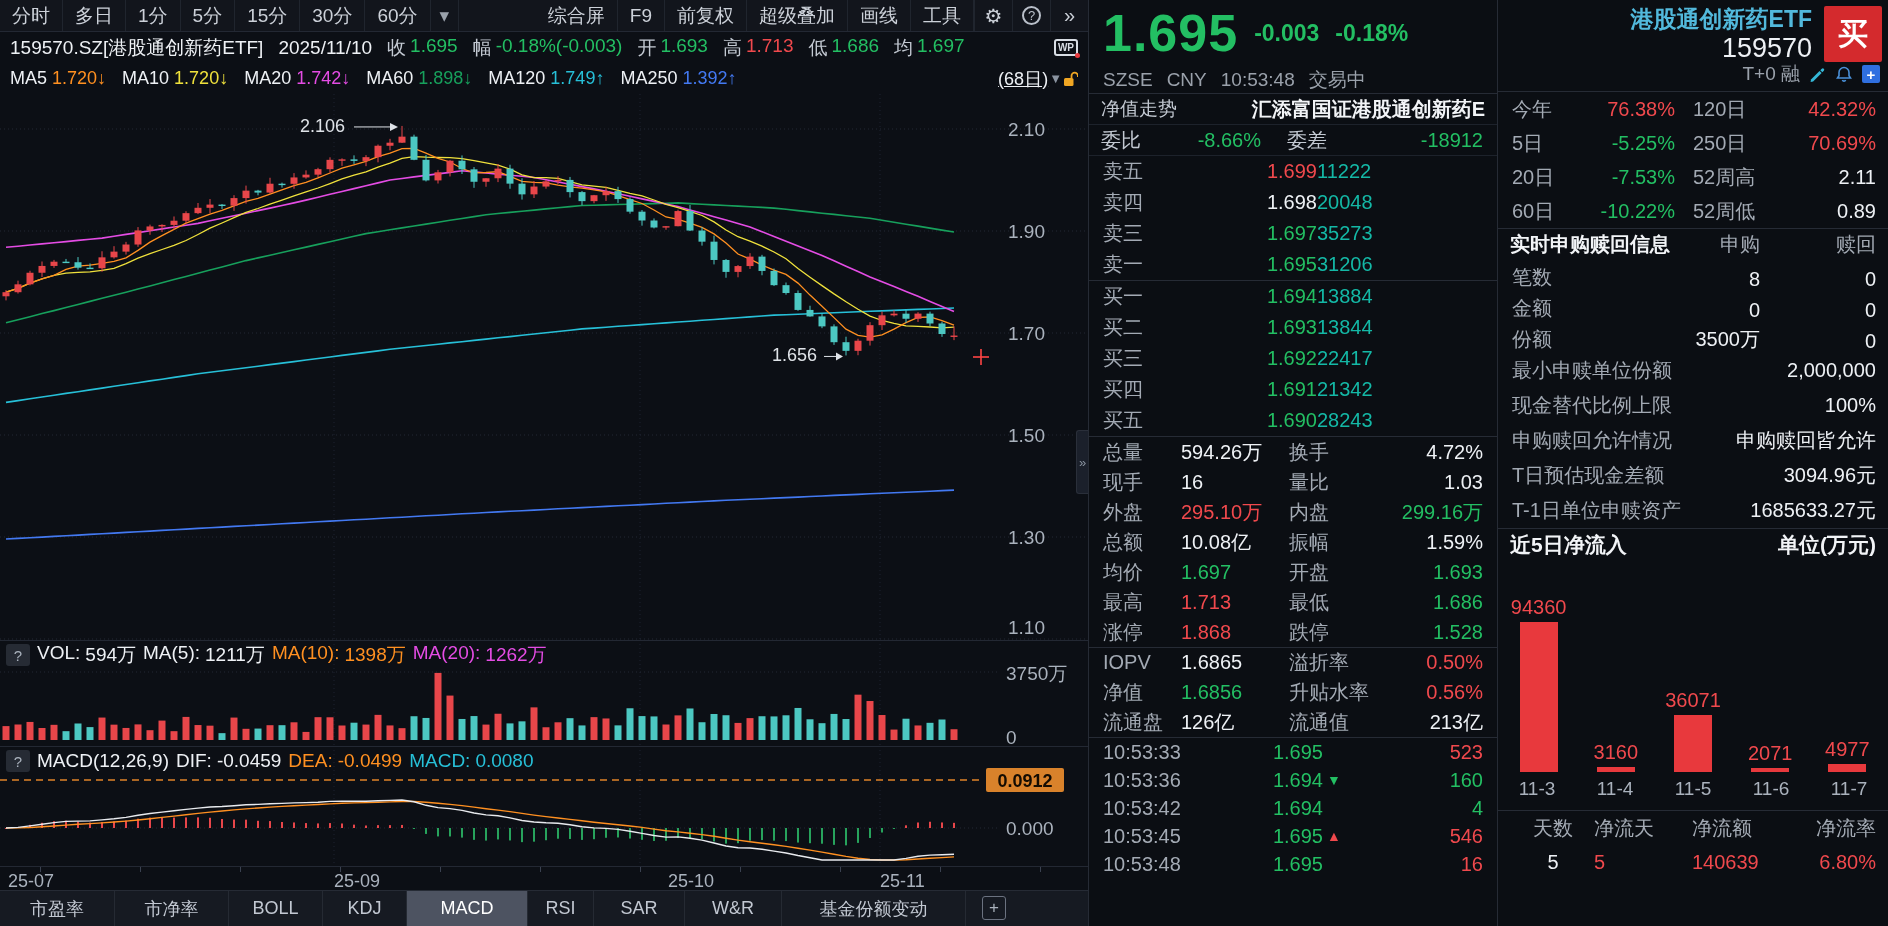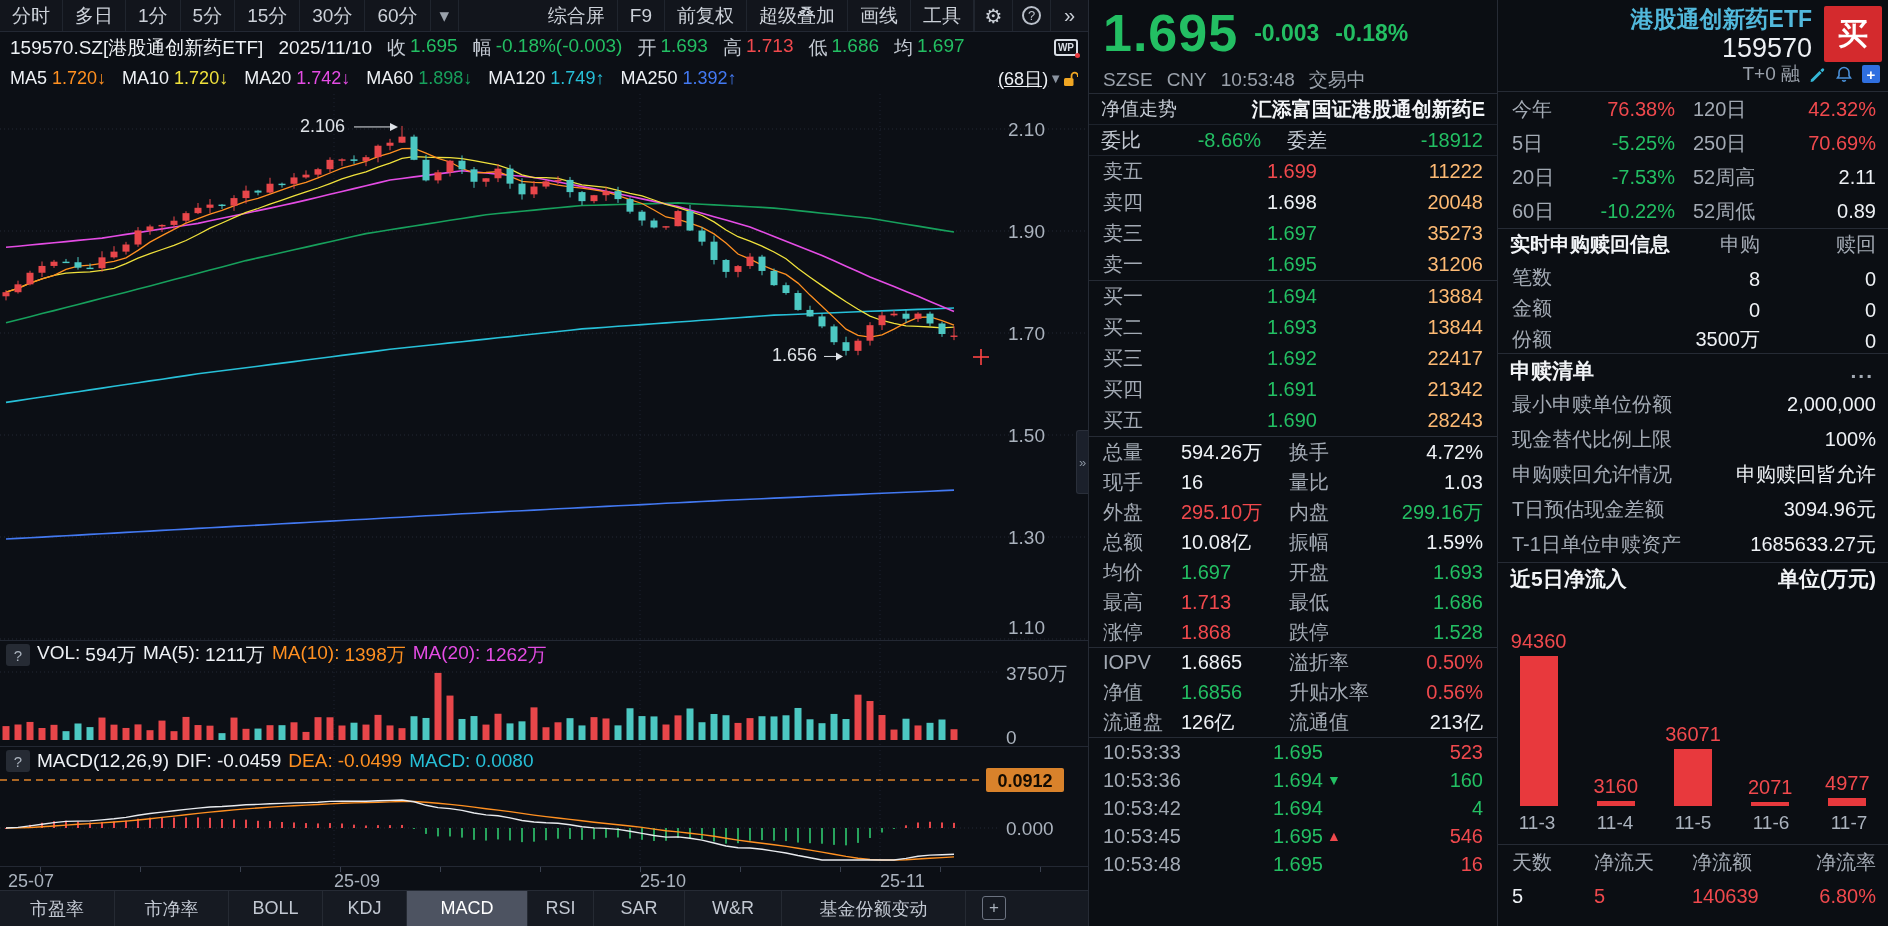--- a/index.html
+++ b/index.html
@@ -69,21 +69,21 @@
   .nav-row{height:31px;display:flex;align-items:center;padding:0 12px;border-bottom:1px solid #1d222b;font-size:19px}
   .lab2{color:#c3c9d2}
   .navval{margin-left:auto;color:#f2f4f7;font-weight:bold;font-size:20px}
   .wb-row{height:31px;display:flex;align-items:center;padding:0 12px;border-bottom:1px solid #1d222b;font-size:20px}
   .wbv{width:120px;text-align:right}
   .wb-row .l2{margin-left:26px}
   .wbv2{flex:1;text-align:right;padding-right:2px}
   .ob-row{height:31px;display:flex;align-items:center;font-size:20px}
   .ob-lab{width:78px;padding-left:14px;color:#a3aab4}
   .ob-price{width:150px;text-align:right}
-  .ob-vol{flex:1;text-align:right;padding-right:14px;color:#fdba74}
+  .ob-vol{flex:1;padding-right:14px;color:#14b8a6}
   .ob-sep{height:1px;background:#262b35;margin:0}
   .stat-row{height:30px;display:flex;align-items:center;font-size:20px}
   .s-lab{width:92px;padding-left:14px;color:#a3aab4}
   .s-val{flex:1;text-align:left}
   .s-lab2{width:118px;padding-left:16px;color:#a3aab4}
   .s-val2{flex:1;text-align:right;padding-right:14px}
   .sep-top{border-top:1px solid #262b35}
   .t-row{height:28px;display:flex;align-items:center;font-size:20px}
   .t-time{width:124px;padding-left:14px;color:#a3aab4}
   .t-price{width:110px;text-align:right}
@@ -124,21 +124,21 @@
   .flow-unit{margin-left:auto;padding-right:12px;color:#f2f4f7;font-weight:bold}
   #flow-bars{height:212px;display:flex;align-items:flex-end;padding:0 2px}
   .f-col{width:20%;display:flex;flex-direction:column;align-items:center;justify-content:flex-end}
   .f-val{color:#f0494d;font-size:20px;margin-bottom:3px}
   .f-bar{width:38px;background:#e8393d}
   #flow-dates{height:34px;display:flex;align-items:center}
   .f-date{width:20%;text-align:center;color:#aab2bd;font-size:19px}
   .flow-footer{border-top:1px solid #262b35;margin-top:4px}
   .ff-row{height:34px;display:grid;grid-template-columns:96px 1fr 1fr 1fr;align-items:center;font-size:20px}
   .ff-h{color:#a3aab4}
-  .ff-c1{padding-left:14px;text-align:left}
+  .ff-c1{padding-left:14px;text-align:center}
   .ff-c{text-align:left;padding-right:6px}
   .ff-c4{text-align:right;padding-right:12px}
 </style>
 </head>
 <body>
 
 <div id="app">
 
   <div id="left">
     <div class="toolbar">
@@ -657,21 +657,21 @@
         <div class="tickmark" style="left: 340px;"></div>
         <div class="tickmark" style="left: 440px;"></div>
         <div class="tickmark" style="left: 540px;"></div>
         <div class="tickmark" style="left: 640px;"></div>
         <div class="tickmark" style="left: 740px;"></div>
         <div class="tickmark" style="left: 840px;"></div>
         <div class="tickmark" style="left: 940px;"></div>
         <div class="tickmark" style="left: 1040px;"></div>
         <div class="xlab" style="left: 8px;">25-07</div>
         <div class="xlab" style="left: 334px;">25-09</div>
-        <div class="xlab" style="left: 640px;">25-10</div>
+        <div class="xlab" style="left: 668px;">25-10</div>
         <div class="xlab" style="left: 880px;">25-11</div>
       </div>
     <div id="tabs">
         <div class="tab" style="width: 115px;">市盈率</div>
         <div class="tab" style="width: 114px;">市净率</div>
         <div class="tab" style="width: 94px;">BOLL</div>
         <div class="tab" style="width: 84px;">KDJ</div>
         <div class="tab active" style="width: 121px;">MACD</div>
         <div class="tab" style="width: 66px;">RSI</div>
         <div class="tab" style="width: 91px;">SAR</div>
@@ -915,24 +915,20 @@
           <span class="sub-lab">金额</span>
           <span class="sub-v1">0</span>
           <span class="sub-v2">0</span>
         </div>
         <div class="sub-row">
           <span class="sub-lab">份额</span>
           <span class="sub-v1">3500万</span>
           <span class="sub-v2">0</span>
         </div>
       </div>
-    <div class="red-head">
-      <span class="red-title">申赎清单</span>
-      <span class="red-more">...</span>
-    </div>
     <div id="red-rows">
         <div class="red-row">
           <span class="red-lab">最小申赎单位份额</span>
           <span class="red-val">2,000,000</span>
         </div>
         <div class="red-row">
           <span class="red-lab">现金替代比例上限</span>
           <span class="red-val">100%</span>
         </div>
         <div class="red-row">

